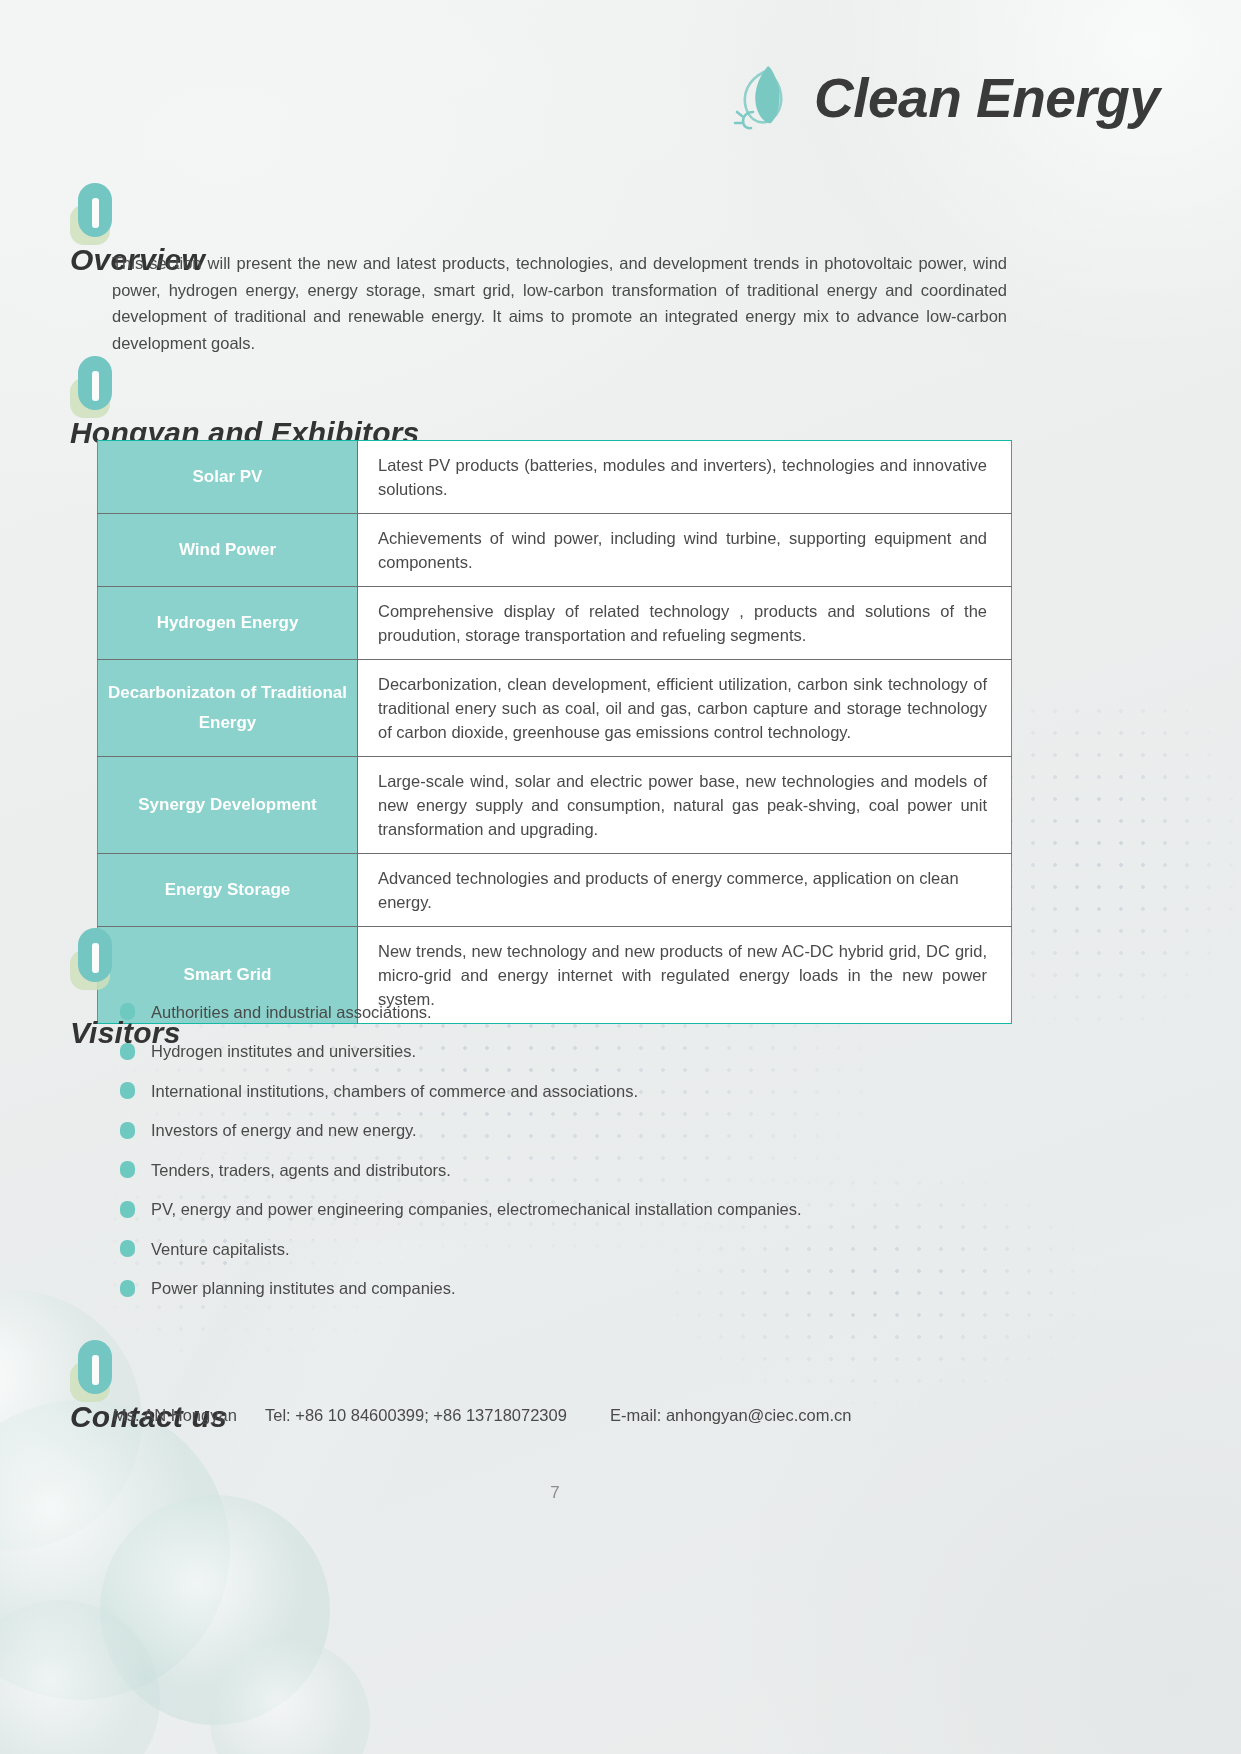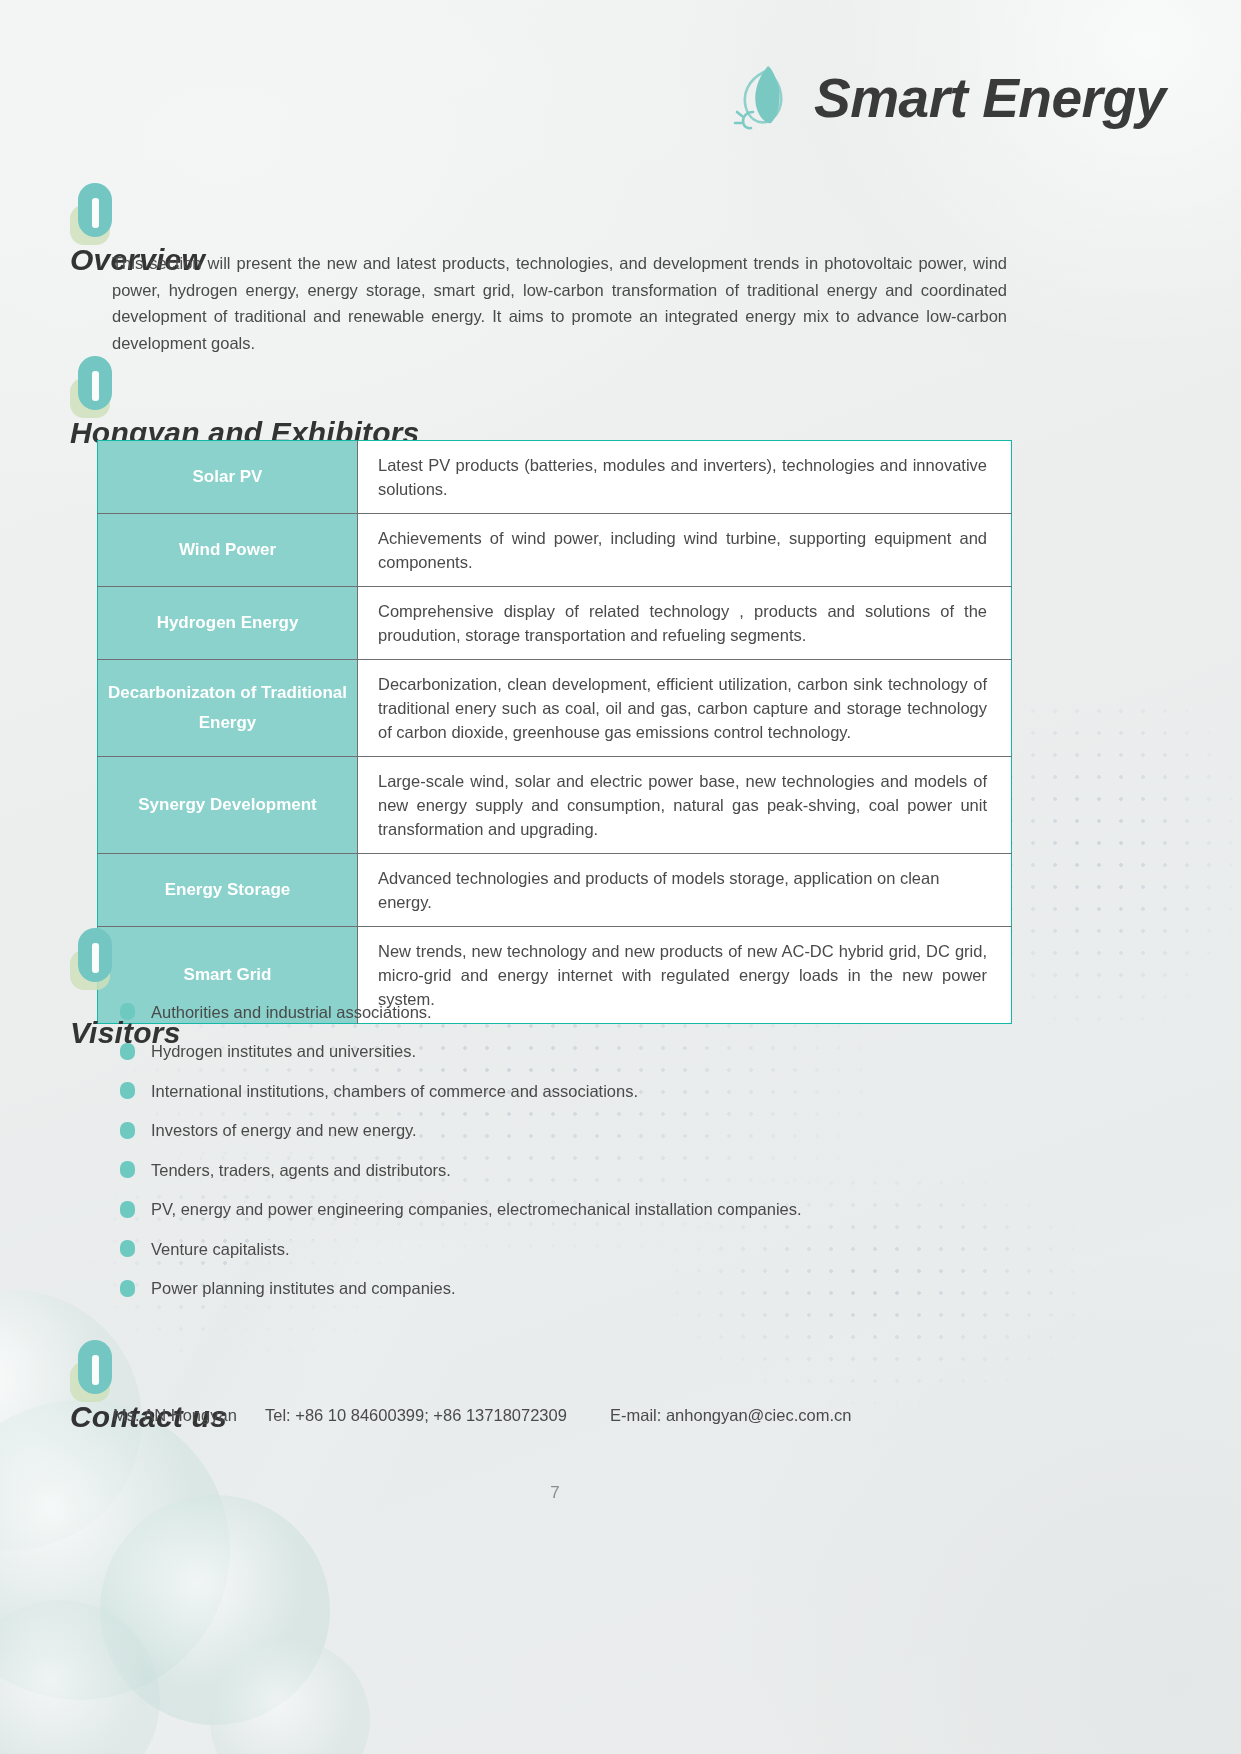--- a/index.html
+++ b/index.html
@@ -152,21 +152,21 @@
   <span class="brand-mark">
     <svg viewBox="0 0 62 76" width="62" height="76" aria-hidden="true">
       <path d="M36 12 C20 20 14 34 18 48 C21 58 29 64 38 62" fill="none" stroke="#8fd0cb" stroke-width="2.6" stroke-linecap="round"></path>
       <path d="M38 62 C50 58 56 44 52 30 C49 19 42 13 36 12" fill="none" stroke="#8fd0cb" stroke-width="2.6" stroke-linecap="round"></path>
       <path d="M40 6 C28 20 24 38 30 52 C34 61 40 64 43 63
                C50 56 54 40 50 25 C47 15 44 9 40 6 Z" fill="#79c8c2"></path>
       <path d="M25 52 C19 52 15 56 15 61 C15 66 19 69 23 68" fill="none" stroke="#7ecac4" stroke-width="2.6" stroke-linecap="round"></path>
       <path d="M14 56 L9 52 M13 63 L7 63" stroke="#7ecac4" stroke-width="2.6" stroke-linecap="round"></path>
     </svg>
   </span>
-  <span class="brand-text">Smart Energy</span>
+  <span class="brand-text">Clean Energy</span>
 </div>
 
 <div class="sec" style="left:70px;top:183px;">
   <span class="sec-icon">
     <span class="back"></span>
       <span class="front"></span>
       <span class="slit"></span>
   </span>
   <span class="sec-title">Overview</span>
 </div>
@@ -199,21 +199,21 @@
     <tr>
       <td class="cat">Decarbonizaton of Traditional Energy</td>
       <td class="desc">Decarbonization, clean development, efficient utilization, carbon sink technology of traditional enery such as coal, oil and gas, carbon capture and storage technology of carbon dioxide, greenhouse gas emissions control technology.</td>
     </tr>
     <tr>
       <td class="cat">Synergy Development</td>
       <td class="desc">Large-scale wind, solar and electric power base, new technologies and models of new energy supply and consumption, natural gas peak-shving, coal power unit transformation and upgrading.</td>
     </tr>
     <tr>
       <td class="cat">Energy Storage</td>
-      <td class="desc center">Advanced technologies and products of models storage, application on clean energy.</td>
+      <td class="desc center">Advanced technologies and products of energy commerce, application on clean energy.</td>
     </tr>
     <tr>
       <td class="cat">Smart Grid</td>
       <td class="desc">New trends, new technology and new products of new AC-DC hybrid grid, DC grid, micro-grid and energy internet with regulated energy loads in the new power system.</td>
     </tr>
   </tbody>
 </table>
 
 <div class="sec" style="left:70px;top:928px;gap:28px;">
   <span class="sec-icon">

